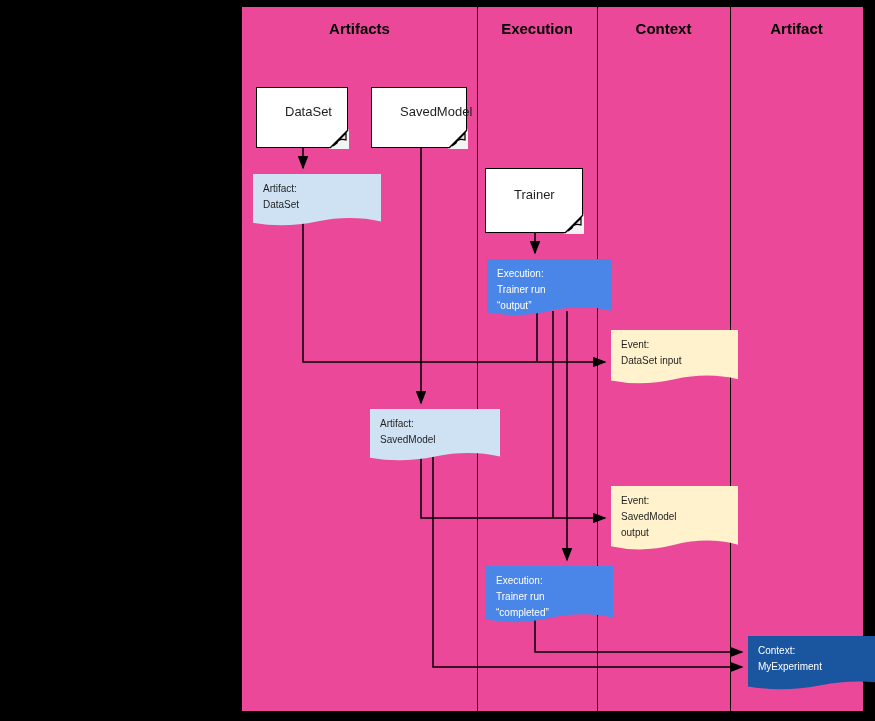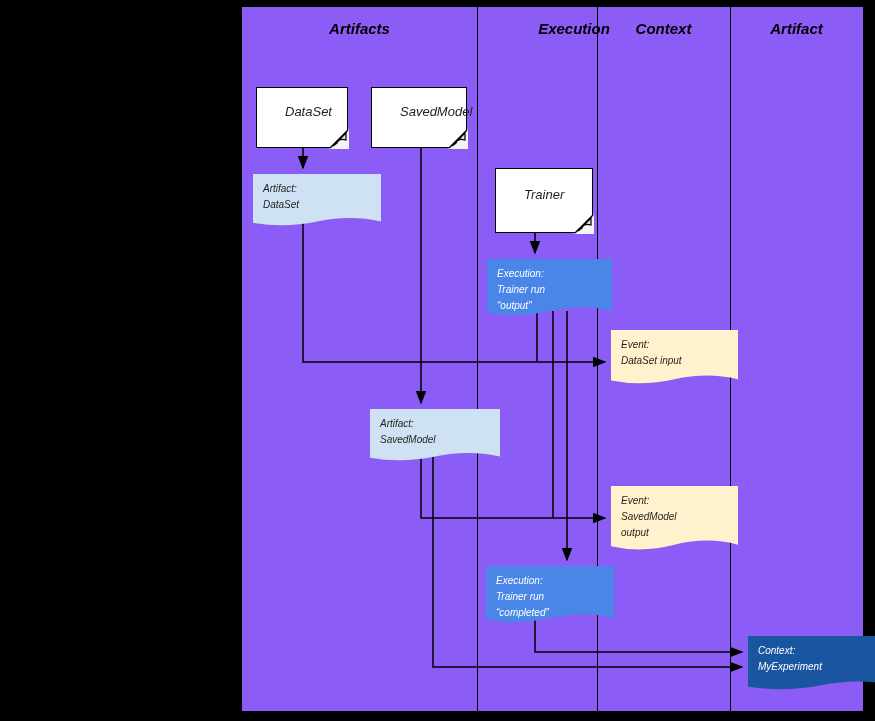--- a/index.html
+++ b/index.html
@@ -6,22 +6,21 @@
   body{
     width:875px;height:721px;
     background:#000000;
     position:relative;
     font-family:"Liberation Sans", sans-serif;
     overflow:hidden;
   }
   .canvas{
     position:absolute;left:242px;top:7px;
     width:621px;height:704px;
-    background:#8b5cf6;
-    font-style:italic;
+    background:#ec4899;
   }
   .divider{
     position:absolute;top:0;bottom:0;width:0;
     border-left:1.5px solid #000;
   }
   .col-header{
     position:absolute;top:13px;
     font-size:15px;font-weight:bold;color:#000;
     text-align:center;
   }
@@ -63,21 +62,21 @@
 </head>
 <body>
 
 <div class="canvas">
 
   <div class="divider" style="left:235px;"></div>
   <div class="divider" style="left:355px;"></div>
   <div class="divider" style="left:488px;"></div>
 
   <div class="col-header" style="left:0;width:235px;">Artifacts</div>
-  <div class="col-header" style="left:235px;width:120px;margin-left:37px;">Execution</div>
+  <div class="col-header" style="left:235px;width:120px;">Execution</div>
   <div class="col-header" style="left:355px;width:133px;">Context</div>
   <div class="col-header" style="left:488px;width:133px;">Artifact</div>
 
   <svg class="wires" width="621" height="704">
     <defs>
       <marker id="ah" markerWidth="9" markerHeight="7" refX="8" refY="3.5" orient="auto">
         <path d="M0,0 L9,3.5 L0,7 Z" fill="#000"></path>
       </marker>
     </defs>
     <g stroke="#000" stroke-width="1.5" fill="none">
@@ -105,21 +104,21 @@
 
   <div class="doc-box" style="left:129px;top:80px;width:96px;height:61px;">
     <span>SavedModel</span>
     <svg class="fold" width="20" height="20" viewBox="0 0 20 20">
       <path d="M0,20 L20,0 L20,20 Z" fill="#f3f3f3"></path>
       <path d="M1,19 L19,1" stroke="#000" stroke-width="1.5"></path>
       <path d="M4,17 L17,4 L17,11 Q10,9 8,14 Z" fill="#e3e3e3" stroke="#000" stroke-width="1.2"></path>
     </svg>
   </div>
 
-  <div class="doc-box" style="left:243px;top:161px;width:98px;height:65px;margin-left:10px;">
+  <div class="doc-box" style="left:243px;top:161px;width:98px;height:65px;">
     <span>Trainer</span>
     <svg class="fold" width="20" height="20" viewBox="0 0 20 20">
       <path d="M0,20 L20,0 L20,20 Z" fill="#f3f3f3"></path>
       <path d="M1,19 L19,1" stroke="#000" stroke-width="1.5"></path>
       <path d="M4,17 L17,4 L17,11 Q10,9 8,14 Z" fill="#e3e3e3" stroke="#000" stroke-width="1.2"></path>
     </svg>
   </div>
 
   <div class="wave-node" style="left:11px;top:167px;width:100px;height:58px;">
     <svg class="shape" viewBox="0 0 100 100" preserveAspectRatio="none">

